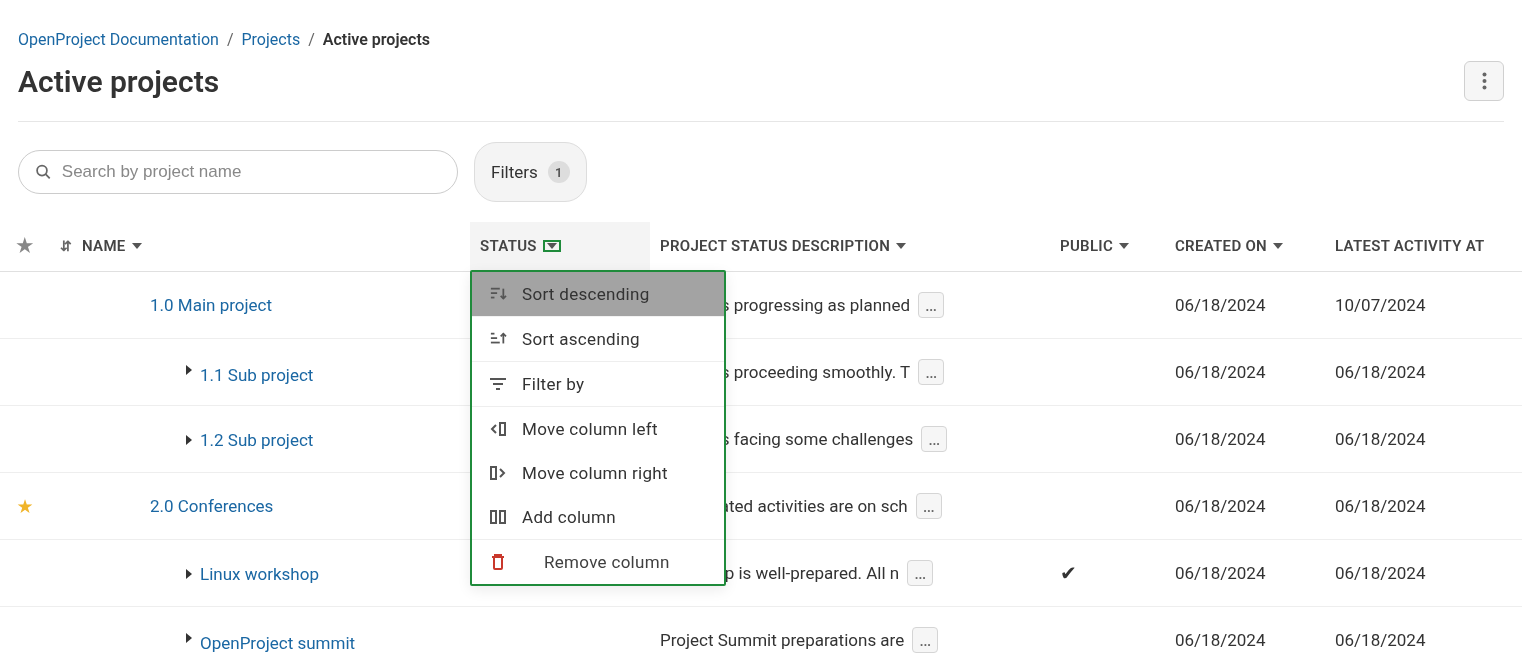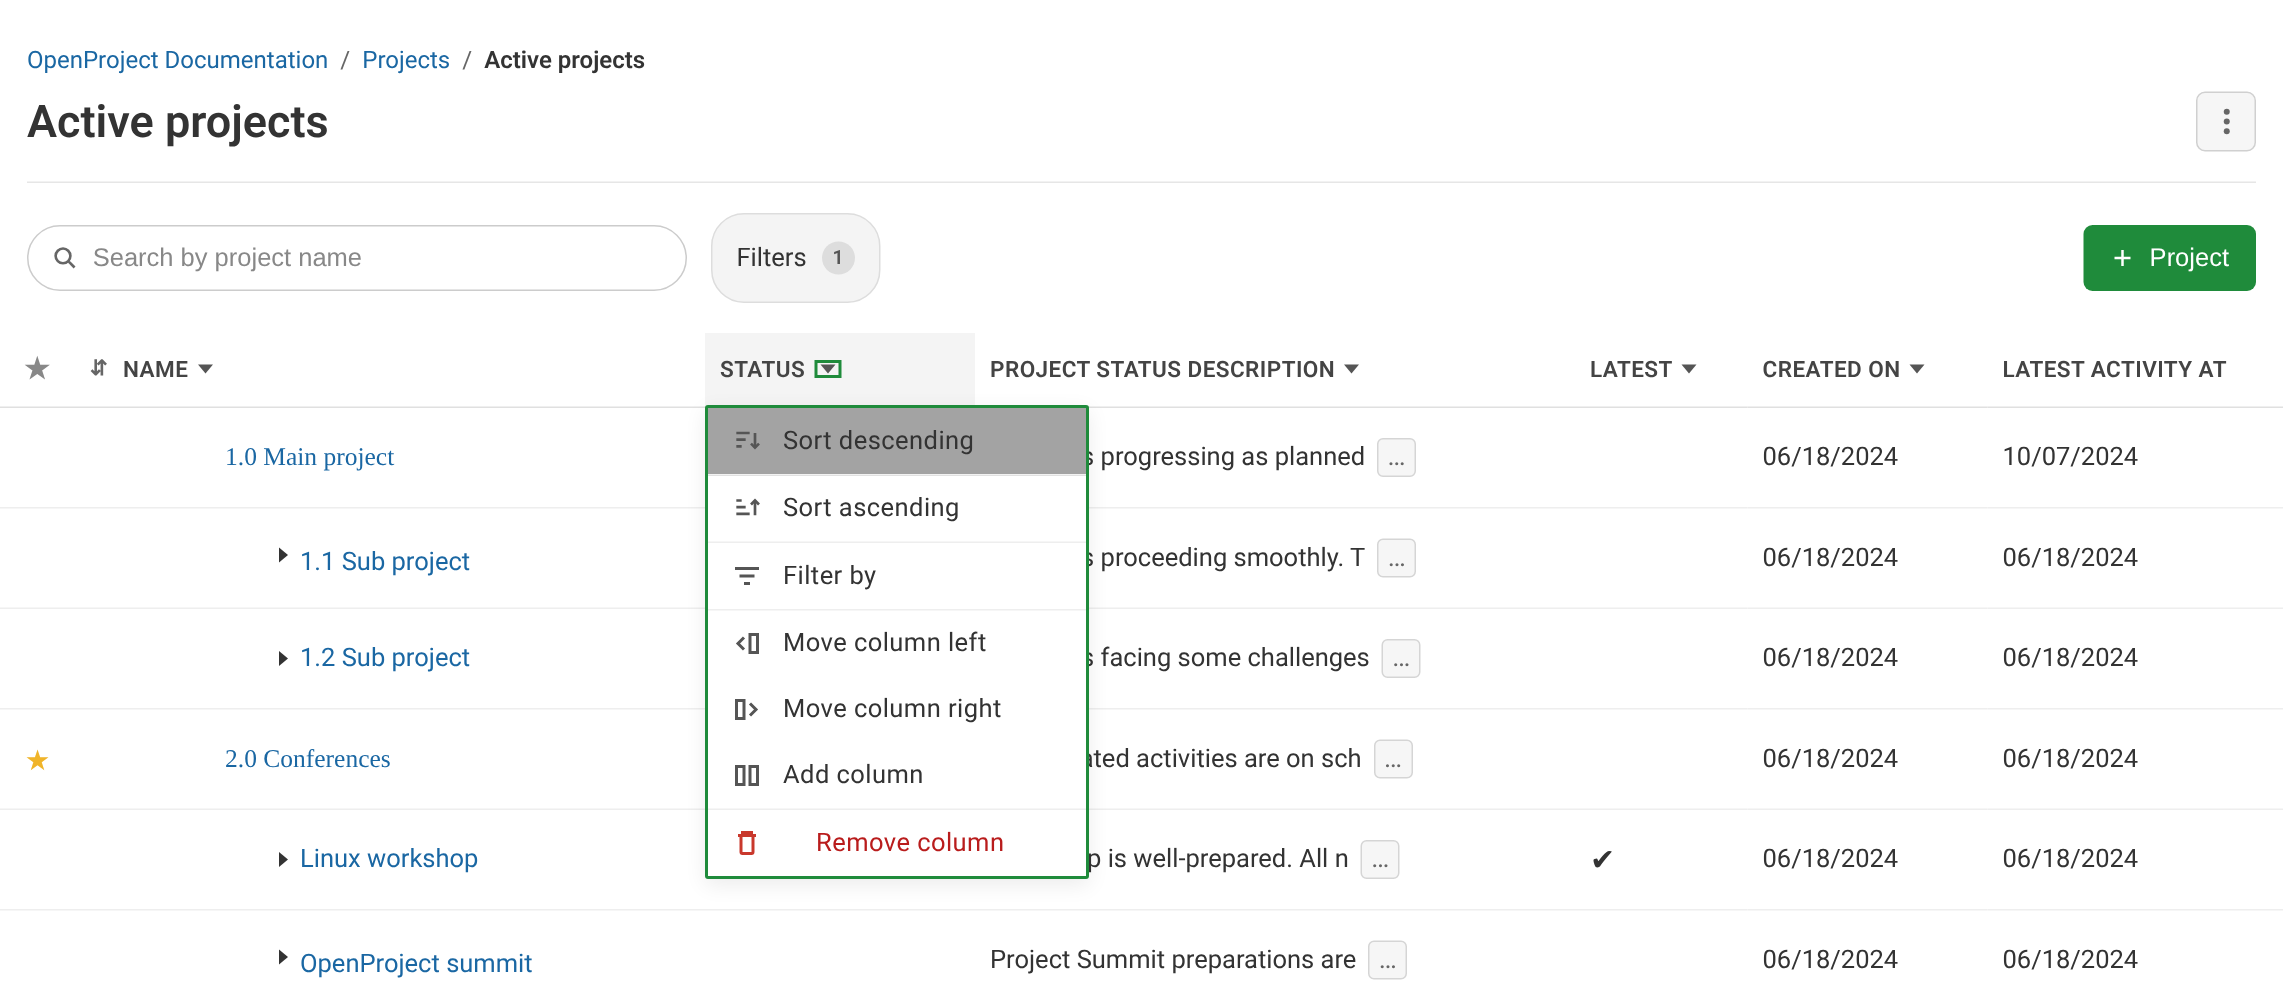--- a/index.html
+++ b/index.html
@@ -107,21 +107,21 @@
     font-size: 17px;
   }
   .col-fav { width: 50px; text-align:center;}
   .col-name { width: 420px; }
   .col-status { width: 180px; }
   .col-desc { width: 400px; }
   .col-public { width: 115px; }
   .col-created { width: 160px; }
   .col-activity { }
   .proj-link { color:#1a67a3; text-decoration:none; font-size:17px;}
-  .indent-1 { padding-left: 32px; font-family: Liberation Serif, serif; }
+  .indent-1 { padding-left: 32px; }
   .indent-2 { padding-left: 32px; }
   .caret { display:inline-block; width:0;height:0;border-top:5px solid transparent;border-bottom:5px solid transparent;border-left:6px solid #333;margin-right:8px;vertical-align:middle;}
   .star-fill { color:#f0b429; font-size:19px;}
   .star-outline { color:#888; font-size:19px;}
   .th-inner { display:inline-flex; align-items:center; gap:6px; cursor:pointer;}
   .tri-down {display:inline-block;width:0;height:0;border-left:5px solid transparent;border-right:5px solid transparent;border-top:6px solid #555;}
   .th-status { background:#f4f4f4; position:relative;}
   .status-highlight-box{
     display:inline-block;
     border:2px solid #1f8b3b;
@@ -150,21 +150,21 @@
     z-index:10;
     font-weight:400;
   }
   .dropdown-item {
     display:flex;align-items:center;gap:14px;
     padding:12px 16px;
     font-size:17px;color:#333;cursor:pointer;
     border-bottom:1px solid #f2f2f2;
   }
   .dropdown-item.hover{background:#a3a3a3;}
-  .dropdown-item.danger{color:#b91c1c;gap:36px;}
+  .dropdown-item.danger{color:#404040;gap:36px;}
   .dropdown-item.no-border{border-bottom:none;}
   .dd-icon{width:20px;display:flex;justify-content:center;color:#555;}
   .dropdown-item.danger .dd-icon{color:#c9382c;}
   .hier-icon{font-size:14px;color:#666;margin-right:4px;}
 </style>
 </head>
 <body>
 
 <div class="breadcrumb">
   <a href="#">OpenProject Documentation</a>
@@ -193,27 +193,20 @@
       <circle cx="10" cy="10" r="7"></circle>
         <line x1="21" y1="21" x2="15.5" y2="15.5"></line>
     </svg>
     <input type="text" placeholder="Search by project name" style="">
   </div>
   <div class="filters-btn">
     <span>Filters</span>
     <span class="filters-badge">1</span>
   </div>
   <div class="spacer"></div>
-  <button class="new-project-btn">
-    <svg width="16" height="16" viewBox="0 0 24 24" stroke="#fff" stroke-width="2.5">
-      <line x1="12" y1="4" x2="12" y2="20"></line>
-        <line x1="4" y1="12" x2="20" y2="12"></line>
-    </svg>
-    <span>Project</span>
-  </button>
 </div>
 
 <table>
   <thead>
     <tr>
       <th class="col-fav">
         <span class="star-outline">★</span>
       </th>
       <th class="col-name">
         <span class="th-inner">
@@ -308,21 +301,21 @@
         </div>
       </th>
       <th class="col-desc">
         <span class="th-inner">
           <span>PROJECT STATUS DESCRIPTION</span>
           <span class="tri-down"></span>
         </span>
       </th>
       <th class="col-public">
         <span class="th-inner">
-          <span>LATEST</span>
+          <span>PUBLIC</span>
           <span class="tri-down"></span>
         </span>
       </th>
       <th class="col-created">
         <span class="th-inner">
           <span>CREATED ON</span>
           <span class="tri-down"></span>
         </span>
       </th>
       <th class="col-activity">

